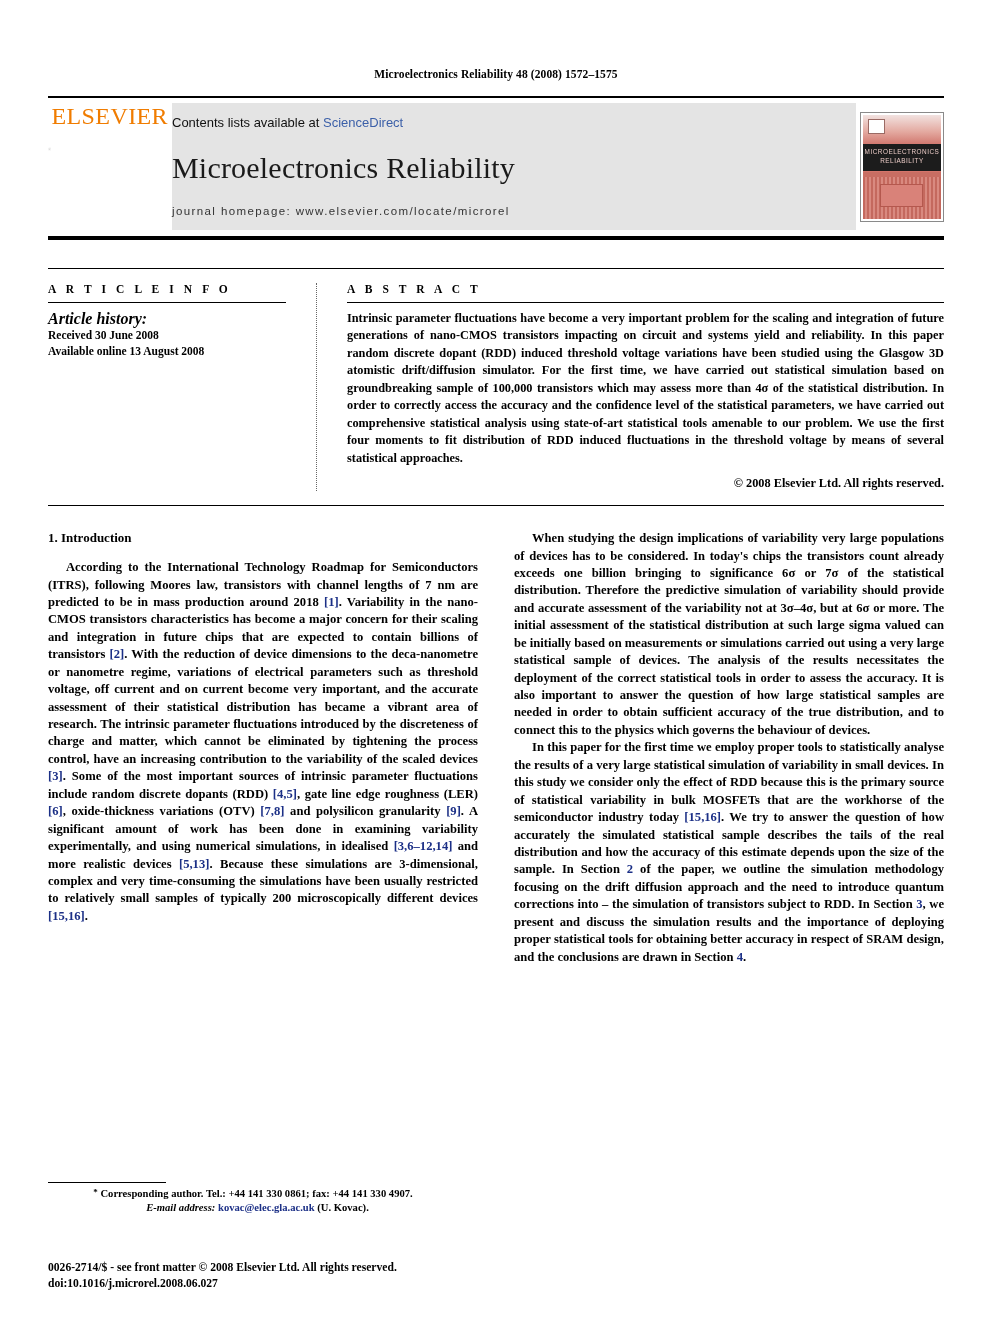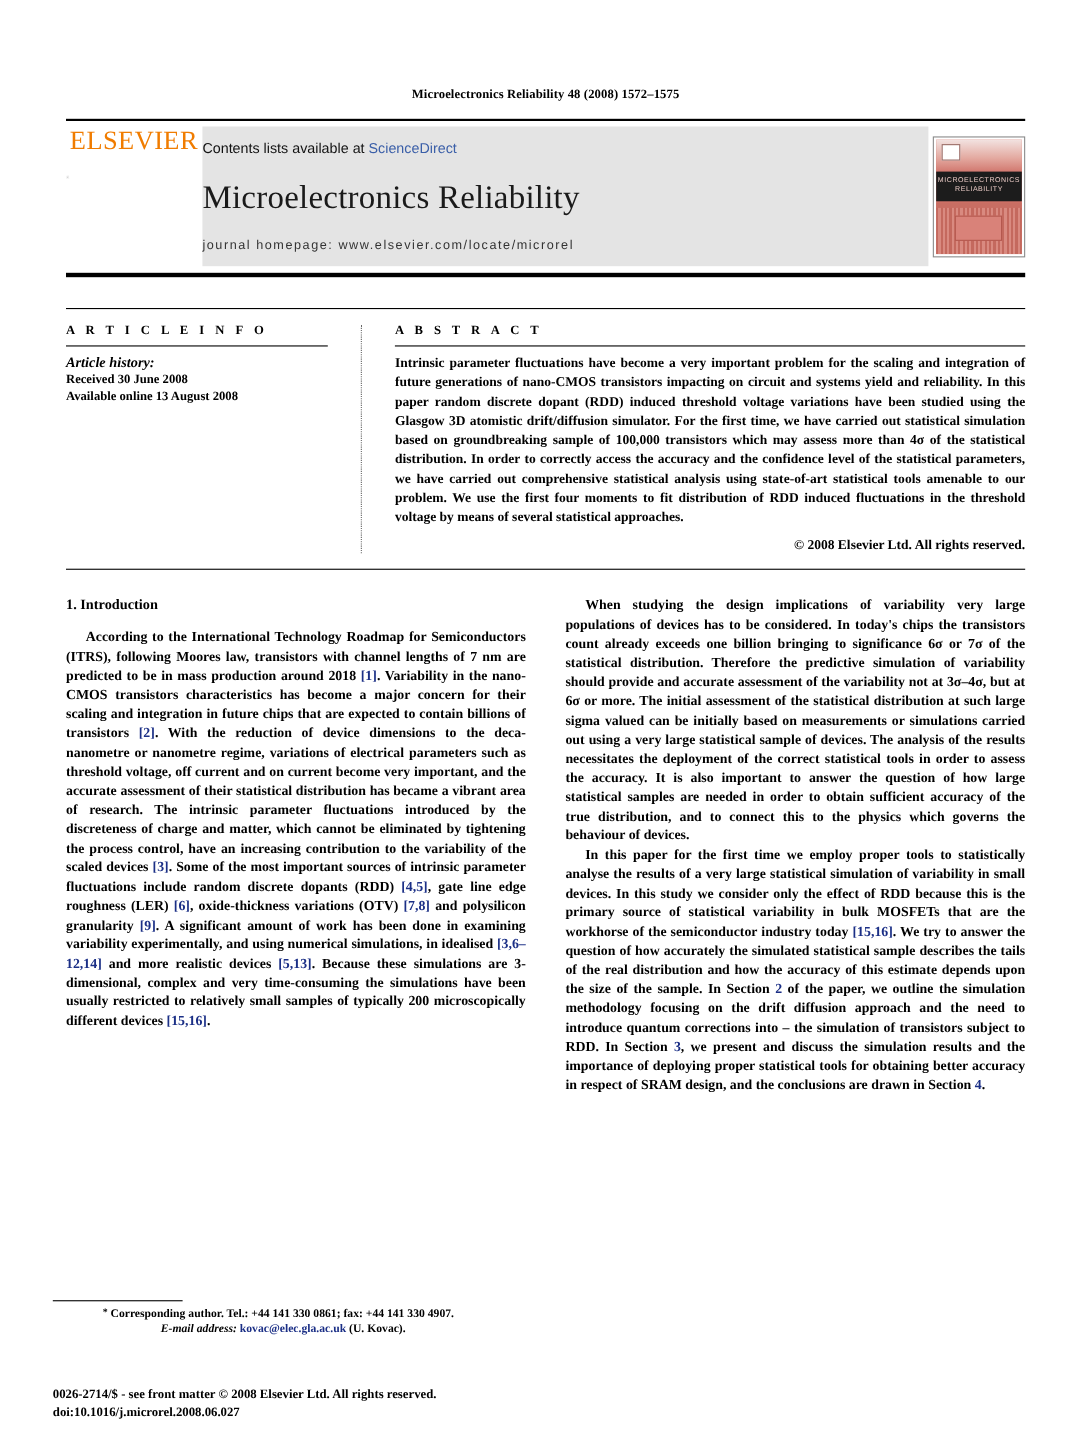--- a/index.html
+++ b/index.html
@@ -12,21 +12,21 @@
     height: 1323px;
     font-family: "Liberation Serif", serif;
     color: #000000;
     position: relative;
     overflow: hidden;
   }
   .page {
     position: relative;
     width: 992px;
     height: 1250px;
-    padding: 12px;
+    padding: 0;
     box-sizing: border-box;
   }
 
   
   .running-head {
     text-align: center;
     font-size: 11.5px;
     font-weight: bold;
     padding-top: 68px;
     letter-spacing: 0.1px;
@@ -180,21 +180,21 @@
   .col-info { width: 238px; flex: 0 0 238px; }
   .col-abstract { flex: 1 1 auto; }
   .sec-head {
     font-family: "Liberation Serif", serif;
     font-weight: bold;
     font-size: 11.5px;
     letter-spacing: 3.6px;
     margin-bottom: 7px;
   }
   .hrule { border-top: 1.6px solid #000; margin-bottom: 7px; }
-  .hist-label { font-style: italic; font-weight: bold; font-size: 13px; }
+  .hist-label { font-style: italic; font-weight: bold; font-size: 16px; }
   .hist-line  { font-size: 11.5px; font-weight: bold; line-height: 1.35; }
   .abstract-body {
     font-size: 12.3px;
     line-height: 1.42;
     text-align: justify;
     font-weight: bold;
   }
   .abstract-copyright {
     font-size: 12.3px;
     font-weight: bold;

